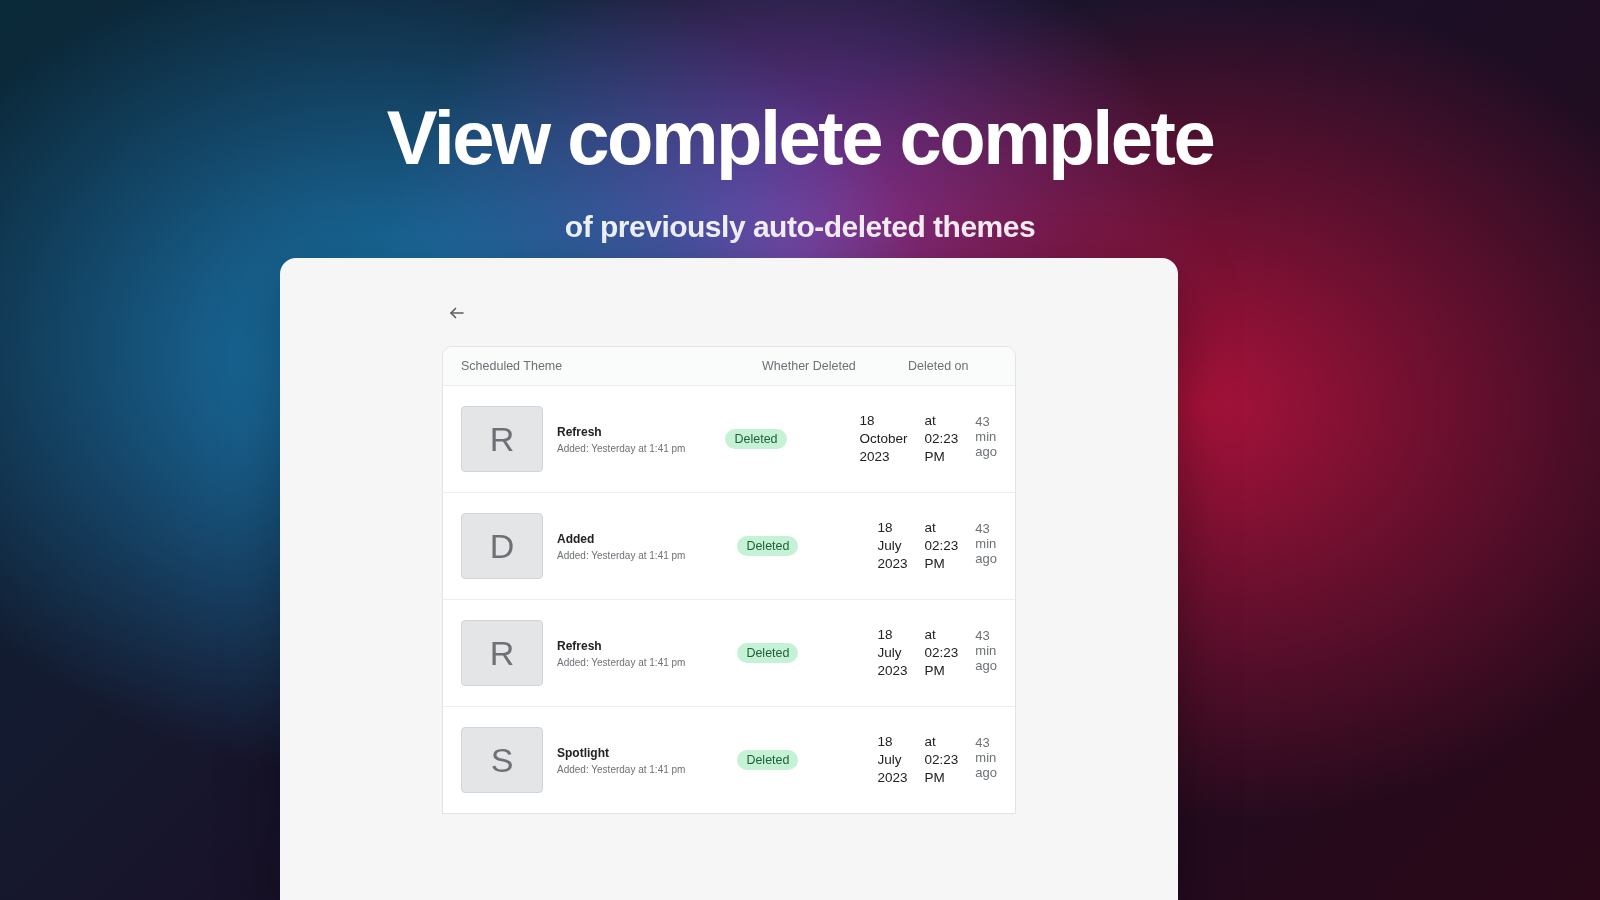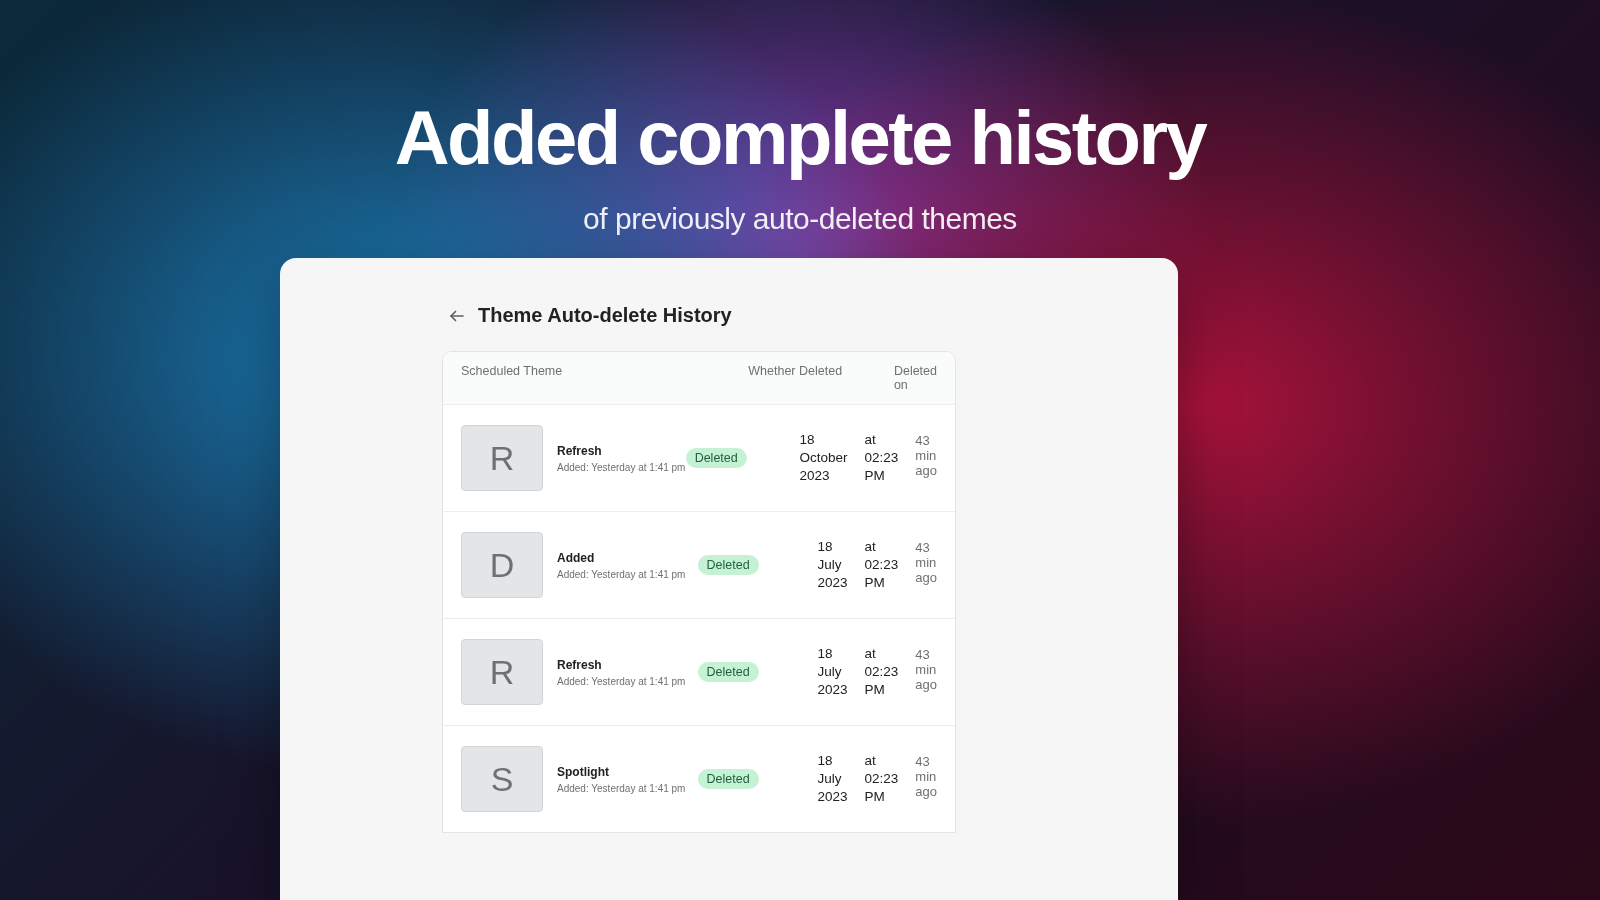--- a/index.html
+++ b/index.html
@@ -8,56 +8,56 @@
     width: 1600px; height: 900px;
     background:
       radial-gradient(ellipse 900px 700px at 25% 40%, #1a7fb8 0%, rgba(26,127,184,0) 60%),
       radial-gradient(ellipse 900px 700px at 75% 45%, #a8123a 0%, rgba(168,18,58,0) 60%),
       radial-gradient(ellipse 600px 500px at 50% 30%, #8a3fb8 0%, rgba(138,63,184,0) 70%),
       linear-gradient(135deg, #0a2a3a 0%, #1a1028 50%, #2a0818 100%);
     position: relative;
   }
   .hero { position: absolute; top: 98px; left: 0; right: 0; text-align: center; color: #fff; }
   .hero-title { font-size: 76px; font-weight: 800; letter-spacing: -2.5px; line-height: 1.05; }
-  .hero-sub { font-size: 30px; font-weight: 400; margin-top: 24px; color: rgba(255,255,255,0.92); letter-spacing: -0.5px; }
+  .hero-sub { font-size: 30px; font-weight: 700; margin-top: 32px; color: rgba(255,255,255,0.92); letter-spacing: -0.5px; }
 
   .panel {
     position: absolute;
     top: 258px; left: 280px;
     width: 898px; height: 642px;
     background: #f6f6f7;
     border-radius: 16px 16px 0 0;
     box-shadow: 0 20px 60px rgba(0,0,0,0.35);
     overflow: hidden;
   }
   .panel-header {
     display: flex; align-items: center; gap: 12px;
     padding: 46px 0 24px 168px;
   }
   .back-arrow { width: 18px; height: 18px; color: #5c5f62; flex-shrink: 0; cursor: pointer; }
   .back-arrow svg { width: 100%; height: 100%; display: block; }
   .panel-title { font-size: 20px; font-weight: 600; color: #202223; }
 
   .table-card {
     margin: 0 0 0 162px;
-    width: 514px;
+    width: 574px;
     background: #fff;
     border: 1px solid #e1e3e5;
     border-radius: 10px 10px 0 0;
     overflow: hidden;
   }
   .table-header {
     display: flex;
     padding: 12px 18px;
     background: #fafbfb;
     border-bottom: 1px solid #ededee;
     font-size: 12.5px; color: #6d7175;
   }
   .col-theme { width: 288px; }
-  .col-status { width: 146px; }
+  .col-status { width: 146px; margin-left: 13px; }
   .col-deleted { flex: 1; }
 
   .table-row {
     display: flex; align-items: center;
     padding: 20px 18px;
     border-bottom: 1px solid #ededee;
     background: #fff;
   }
   .table-row:last-child { border-bottom: none; }
   .theme-cell { display: flex; align-items: center; gap: 14px; width: 288px; }
@@ -87,34 +87,33 @@
   .deleted-cell { flex: 1; display: flex; flex-direction: row; gap: 17px; }
   .deleted-date { font-size: 13.5px; color: #202223; line-height: 1.35; }
   .deleted-ago { font-size: 13px; color: #6d7175; margin-top: 2px; }
 </style>
 </head>
 <body>
 
 <div class="bg">
 
   <div class="hero">
-    <div class="hero-title">Added complete history</div>
+    <div class="hero-title">View complete complete</div>
     <div class="hero-sub">of previously auto-deleted themes</div>
   </div>
 
   <div class="panel">
 
     <div class="panel-header">
       <span class="back-arrow">
         <svg viewBox="0 0 24 24" fill="none" stroke="currentColor" stroke-width="2.2" stroke-linecap="round" stroke-linejoin="round">
           <line x1="20" y1="12" x2="4" y2="12"></line>
           <polyline points="10 18 4 12 10 6"></polyline>
         </svg>
       </span>
-      <div class="panel-title">Theme Auto-delete History</div>
     </div>
 
     <div class="table-card">
 
       <div class="table-header">
         <div class="col-theme">Scheduled Theme</div>
         <div class="col-status">Whether Deleted</div>
         <div class="col-deleted">Deleted on</div>
       </div>
 

